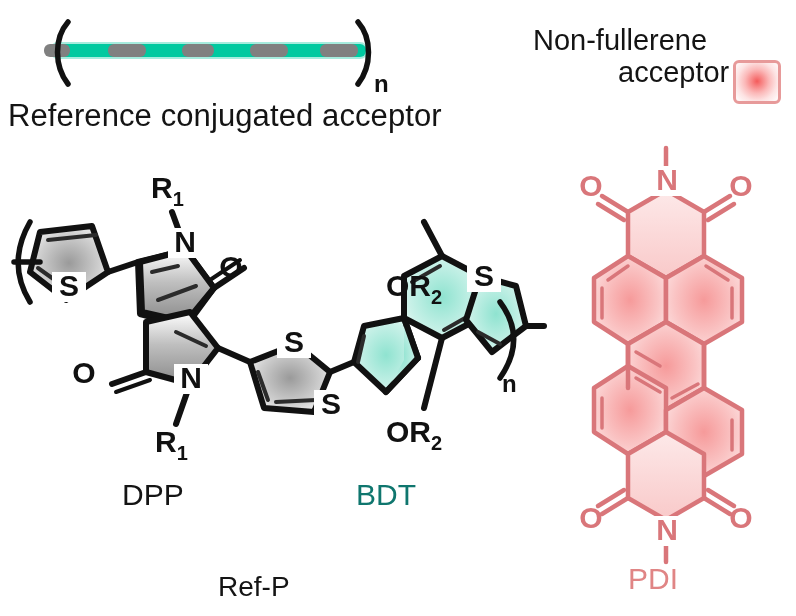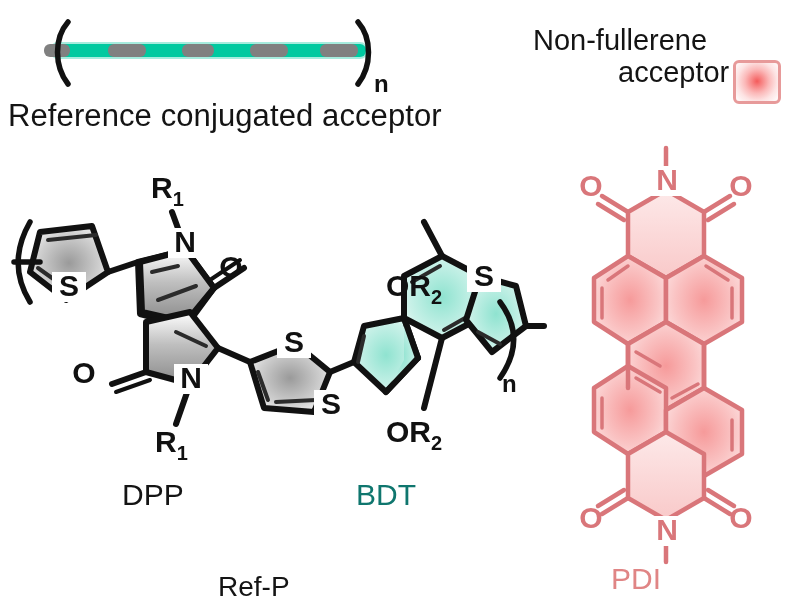--- a/index.html
+++ b/index.html
@@ -9,21 +9,21 @@
   .lbl{font-family:"Liberation Sans",sans-serif;color:#141414;white-space:nowrap;}
   #title-ref{left:8px;top:98px;font-size:31px;letter-spacing:.1px;}
   #nfa-l1{left:533px;top:18px;font-size:29px;margin-top:6px;}
   #nfa-l2{left:577px;top:56px;font-size:29px;margin-left:41px;}
   #swatch{left:733px;top:60px;width:42px;height:38px;border-radius:6px;
           border:3px solid #e79a9a;
           background:radial-gradient(circle at 50% 48%, #f45b5b 0%, #f78080 16%, #fbb9b9 42%, #fde3e3 68%, #ffffff 100%);}
   #lbl-dpp{left:122px;top:478px;font-size:30px;}
   #lbl-bdt{left:356px;top:478px;font-size:30px;color:#0f766e;}
   #lbl-refp{left:218px;top:556px;font-size:28px;margin-top:15px;}
-  #lbl-pdi{left:611px;top:562px;font-size:30px;color:#e08585;}
+  #lbl-pdi{left:628px;top:562px;font-size:30px;color:#e08585;}
   svg{position:absolute;left:0;top:0;}
   .atom{font-family:"Liberation Sans",sans-serif;font-weight:bold;}
 </style>
 </head>
 <body>
 
 <svg width="796" height="616">
   <defs>
     <linearGradient id="gDpp" x1="0" y1="0" x2="0" y2="1">
       <stop offset="0%" stop-color="#ffffff"></stop>

